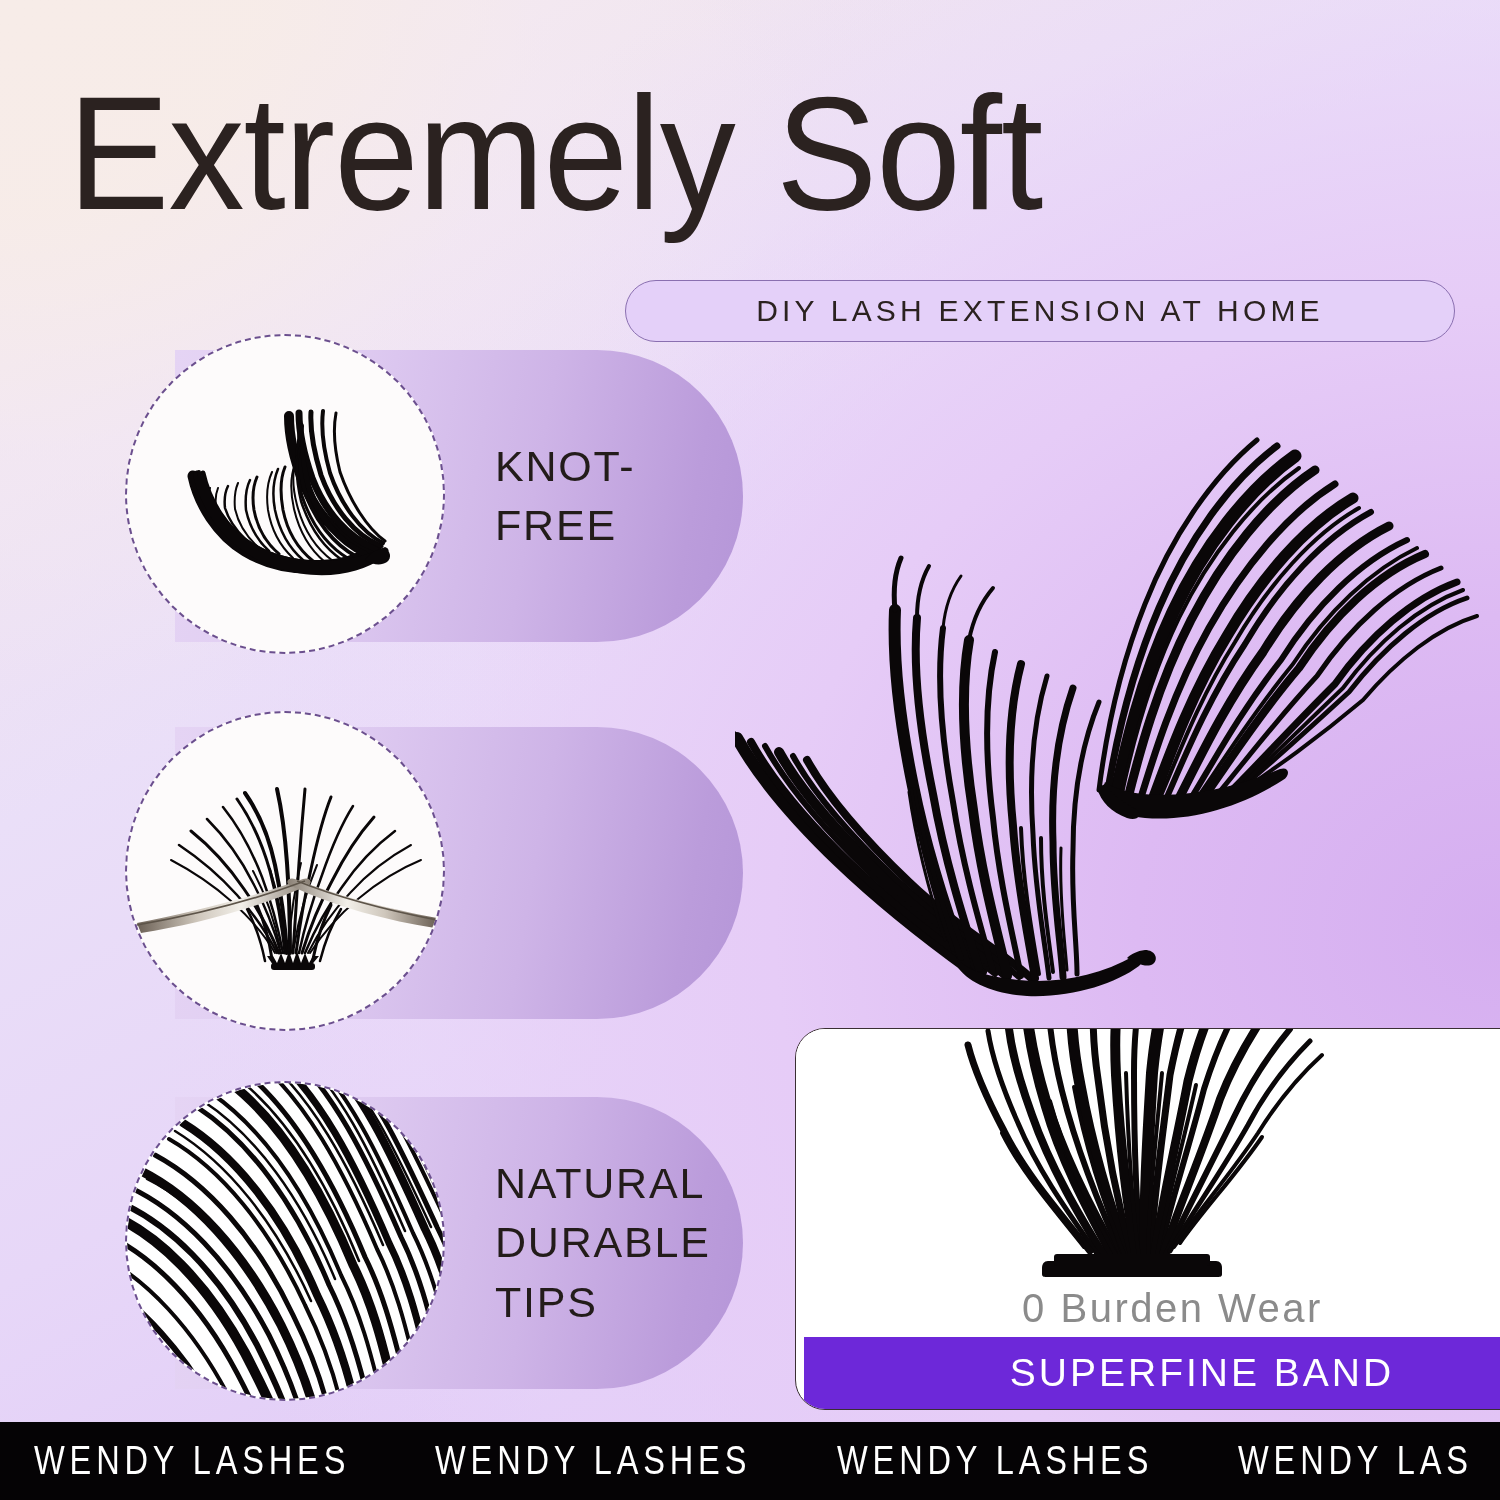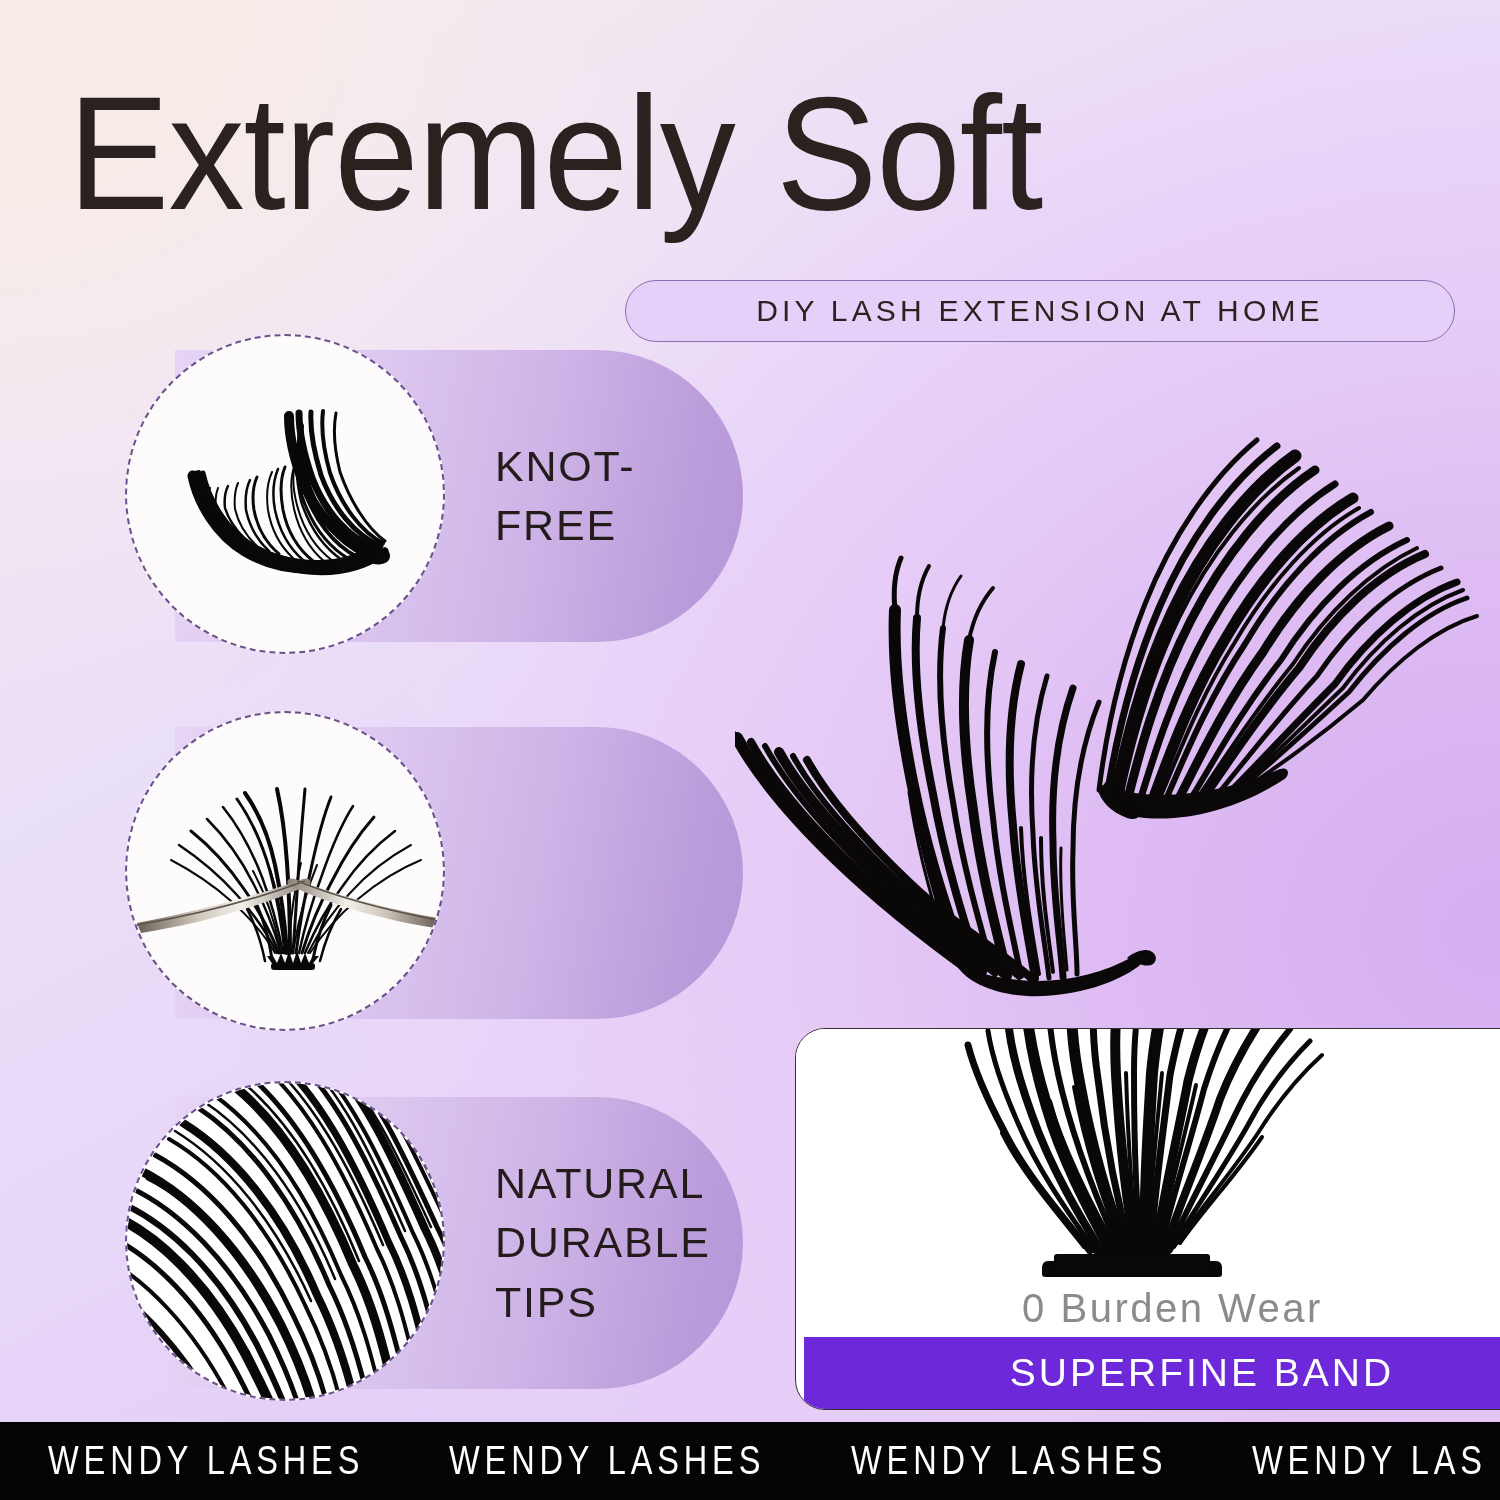--- a/index.html
+++ b/index.html
@@ -144,21 +144,21 @@
 
   
   .strip{
     position:absolute;
     left:0; bottom:0;
     width:1500px; height:78px;
     background:#050305;
     display:flex;
     align-items:center;
     overflow:hidden;
-    padding-left:48px;
+    padding-left:34px;
   }
   .strip .wm{
     font-size:37px;
     font-weight:400;
     letter-spacing:5.5px;
     color:#ffffff;
     white-space:nowrap;
     transform:scaleX(0.88) scaleY(1.1);
     transform-origin:left center;
     margin-right:42px;

